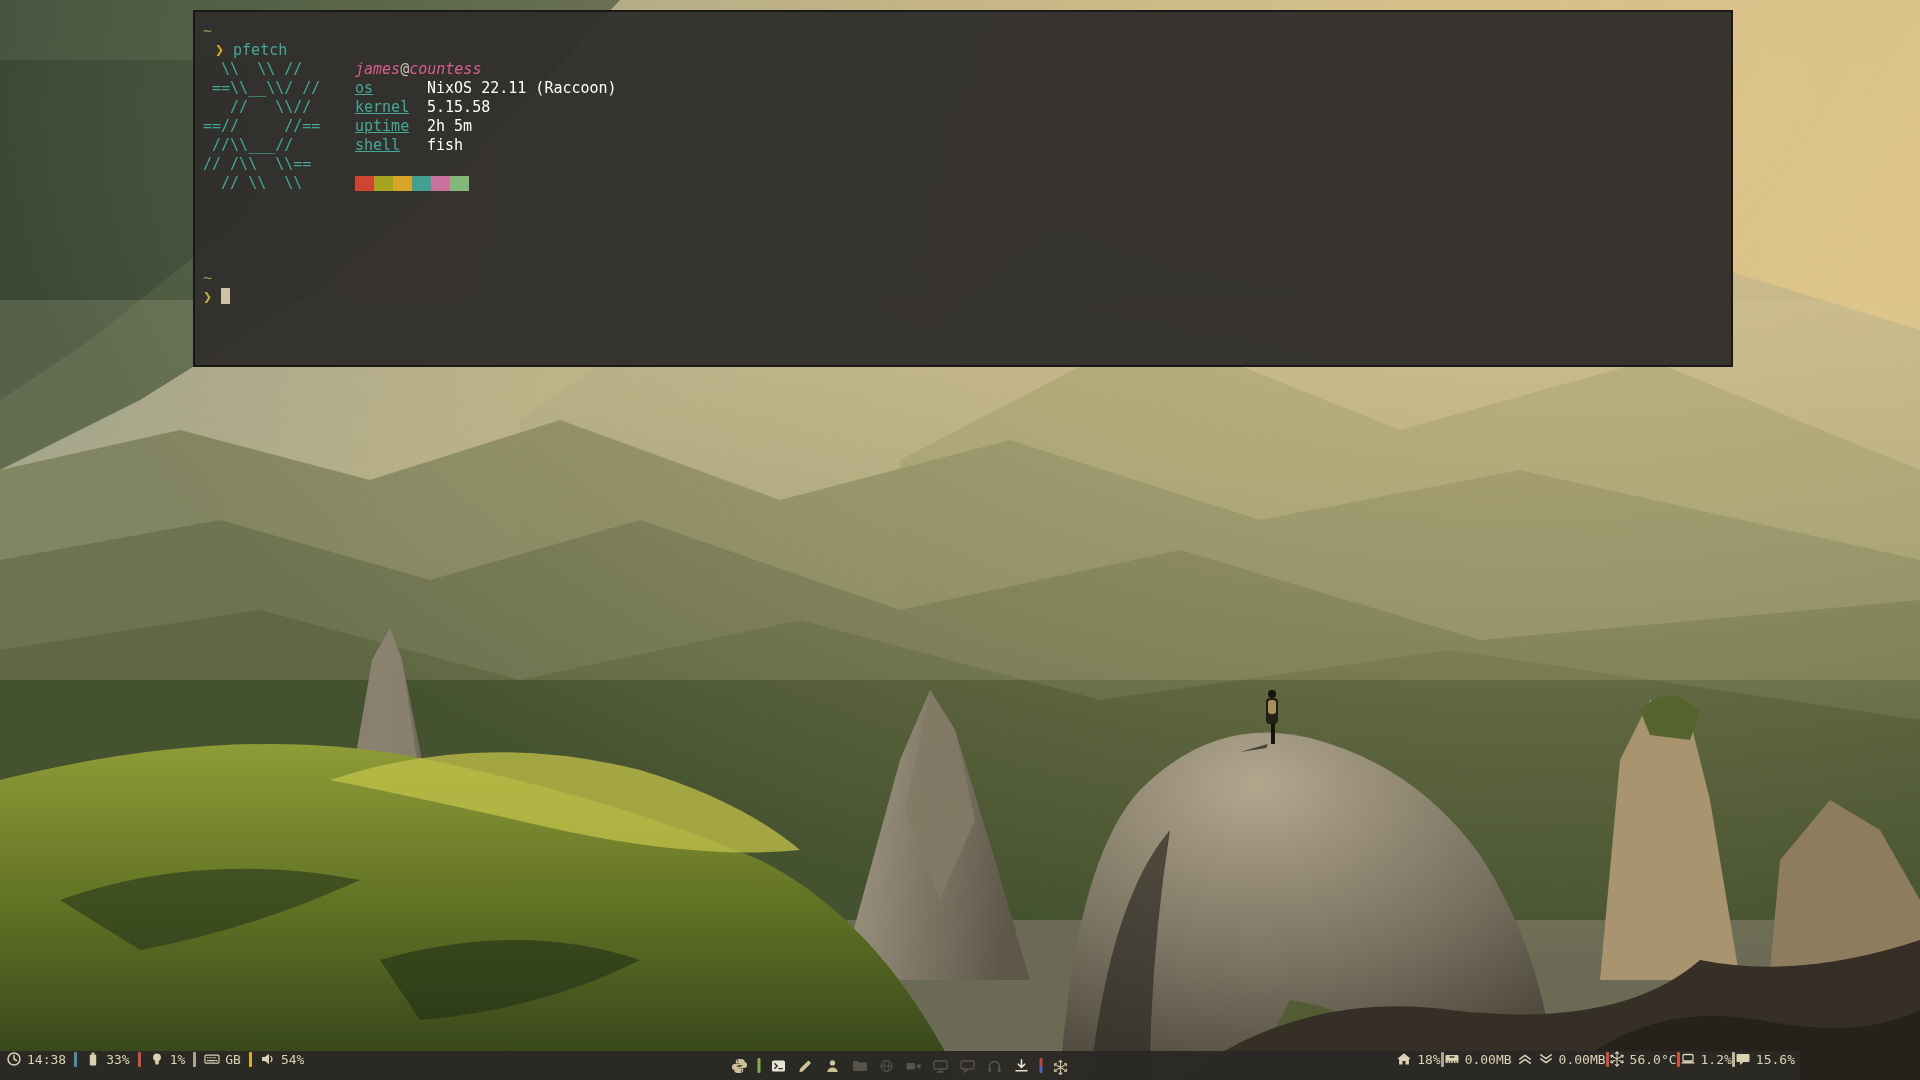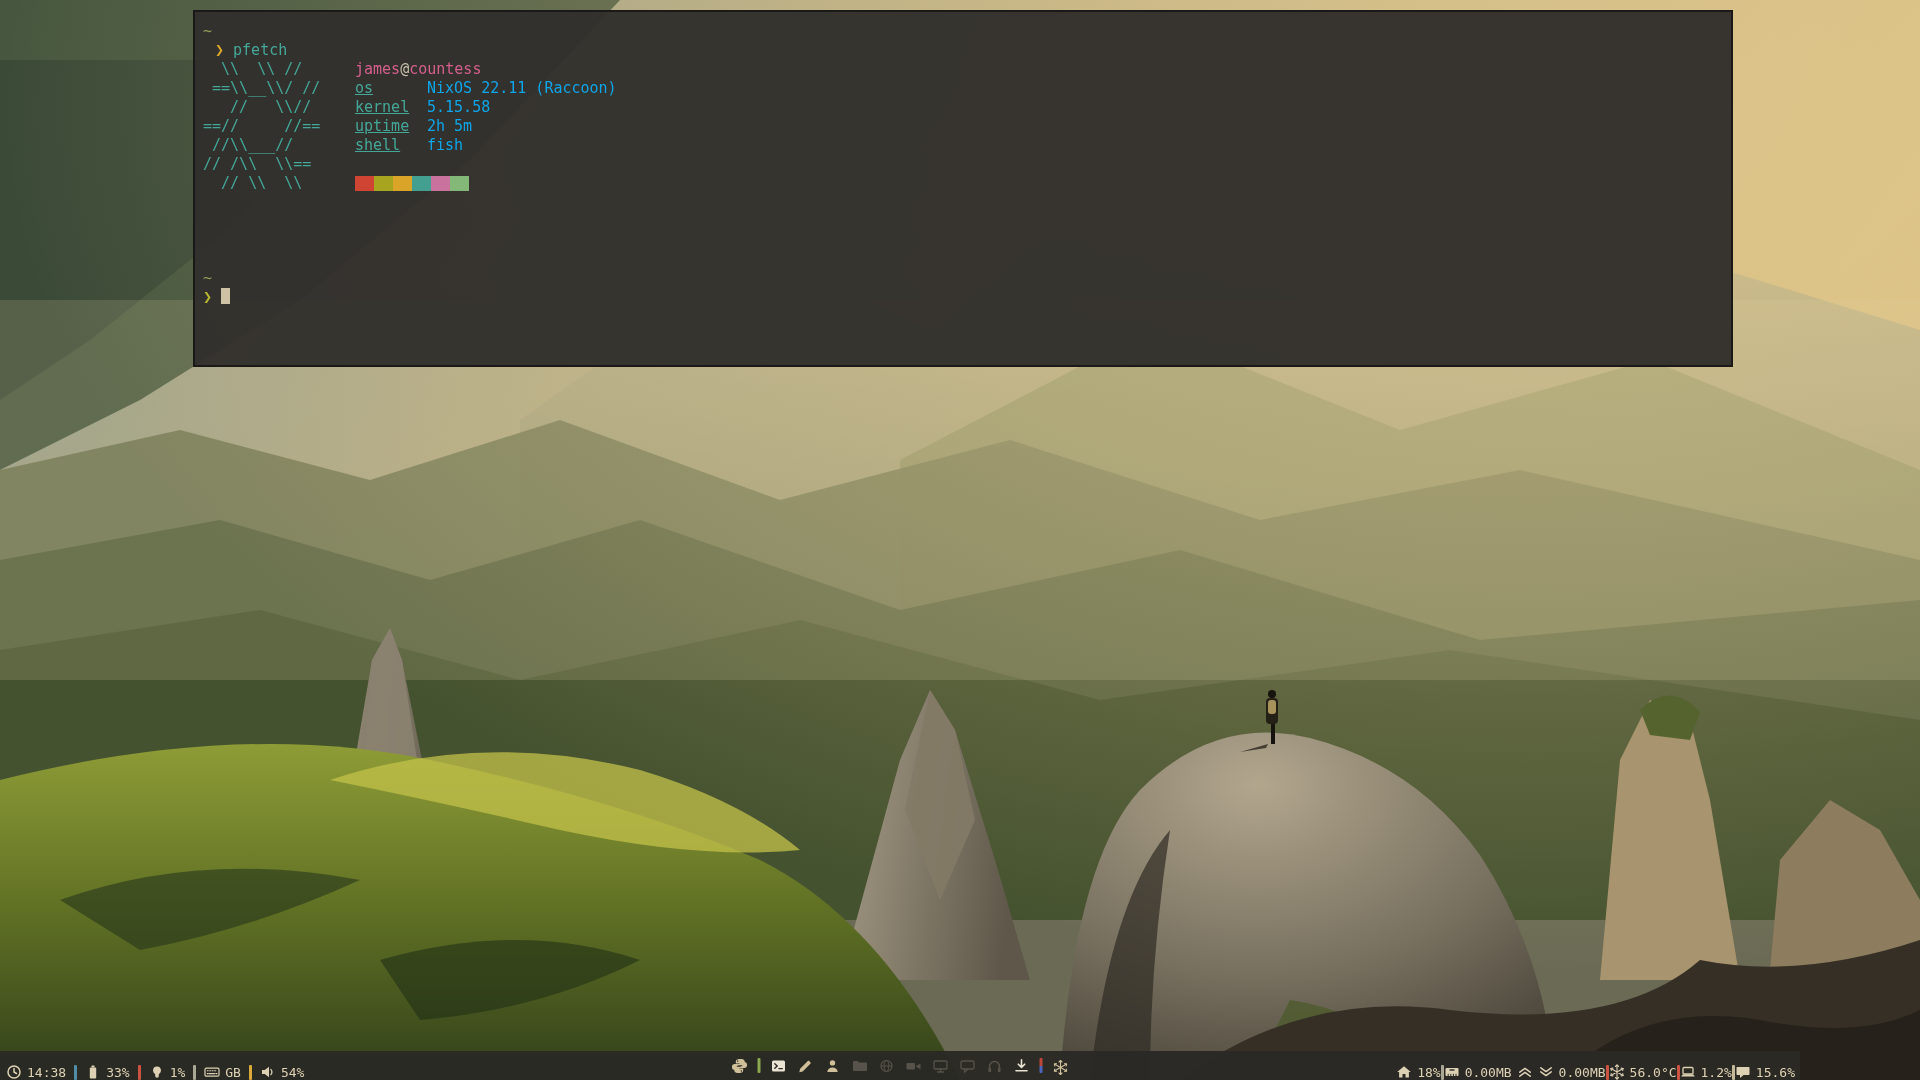--- a/index.html
+++ b/index.html
@@ -14,35 +14,35 @@
   .terminal pre,.terminal .trow{margin:0;font-family:inherit;font-size:inherit;line-height:19px;
             position:absolute;white-space:pre;}
   .t-cwd{color:#8f9e58;}
   .t-cwd1{left:8px;top:10px;}
   .t-promptline{left:20px;top:29px;}
   .p-sym{color:#d9a62b;font-weight:bold;}
   .p-cmd{color:#44a899;}
   .t-art{left:8px;top:48px;color:#44a899;}
   .t-info{position:absolute;left:160px;top:48px;}
   .irow{height:19px;white-space:pre;}
-  .u-user,.u-host{color:#d55f8d;}
+  .u-user,.u-host{color:#d55f8d;font-style:italic;}
   .u-at{color:#c9c1ae;}
   .ilbl{display:inline-block;width:72px;color:#44a899;text-decoration:underline;}
-  .ival{color:#0ea5e9;}
+  .ival{color:#ffffff;}
   .palette{position:absolute;left:160px;top:164px;display:flex;}
   .swatch{display:inline-block;width:19px;height:15px;}
   .t-cwd2{left:8px;top:257px;}
   .t-prompt2{left:8px;top:276px;}
   .p-sym2{color:#b7b631;font-weight:bold;}
   .cursor{display:inline-block;width:9px;height:16px;background:#cfc2a4;vertical-align:-2px;margin-left:9px;}
 
   
   .bar{position:absolute;left:0;bottom:0;width:1800px;height:29px;background:rgba(42,41,37,.97);
        color:#ddd1b4;font-family:"DejaVu Sans Mono",monospace;font-size:13px;
-       display:flex;align-items:flex-end;justify-content:space-between;}
+       display:flex;align-items:flex-start;justify-content:space-between;}
   .bar-left{display:flex;align-items:center;gap:8px;padding-left:6px;}
   .bar-right{display:flex;align-items:center;padding-right:5px;}
   .bar-center{position:absolute;left:50%;top:0;height:29px;transform:translateX(-50%);
               display:flex;align-items:center;gap:10px;}
   .widget{display:flex;align-items:center;gap:5px;}
   .sep{display:inline-block;width:3px;height:15px;border-radius:1px;}
   .bicon{display:inline-flex;width:16px;height:16px;color:#ddd1b4;}
   .bicon svg{width:16px;height:16px;}
   .ic-tan{color:#cfc09a;}
   .ic-bright{color:#e8e2d2;}

